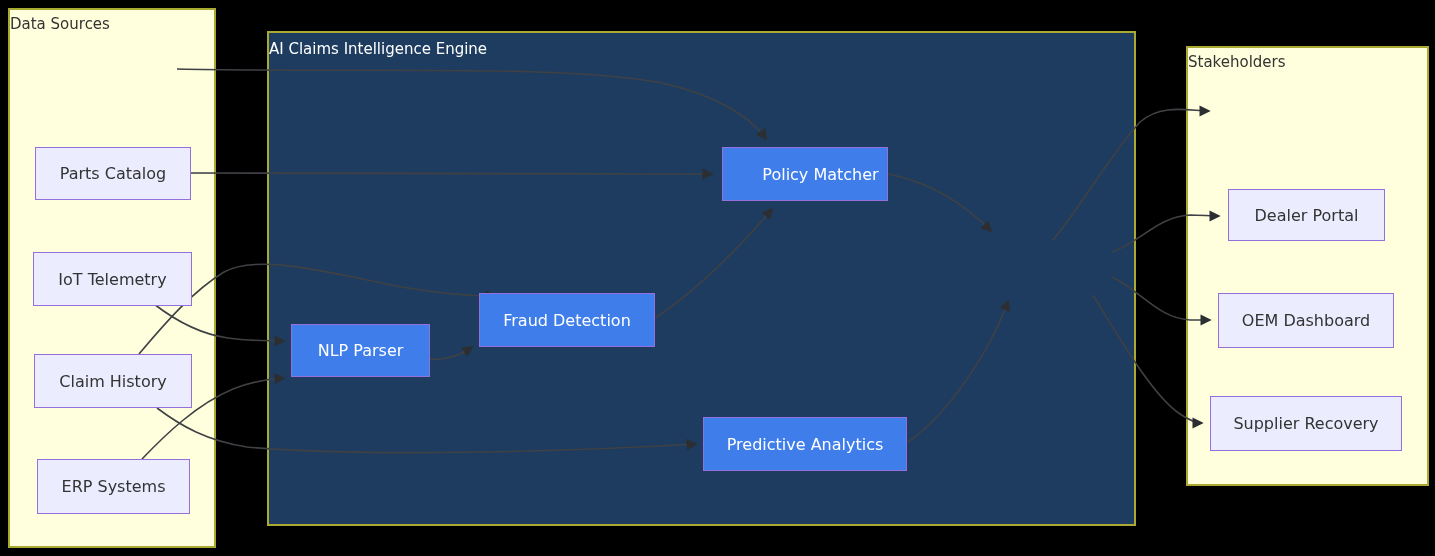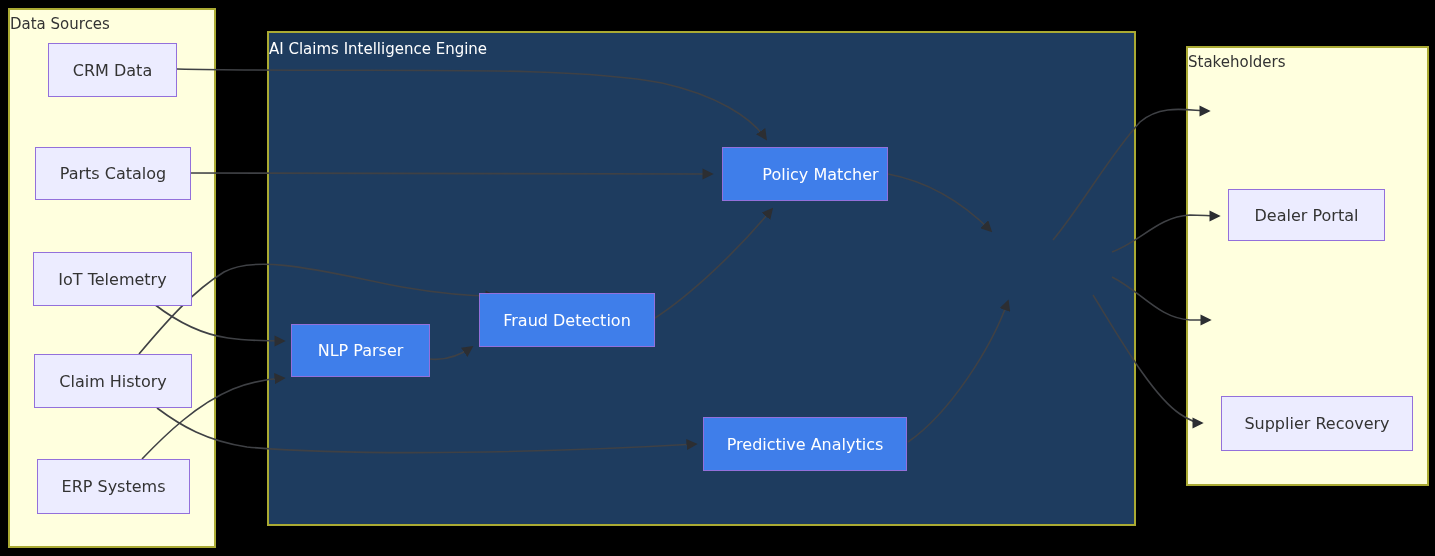--- a/index.html
+++ b/index.html
@@ -52,27 +52,27 @@
     <path class="edge" marker-end="url(#arrowhead)" d="M 429 359 C 446 361 459 356 472 347"></path>
     <path class="edge" marker-end="url(#arrowhead)" d="M 655 318 C 692 294 738 250 772 209"></path>
     <path class="edge" marker-end="url(#arrowhead)" d="M 888 174 C 931 182 966 206 991 231"></path>
     <path class="edge" marker-end="url(#arrowhead)" d="M 908 442 C 950 413 992 347 1008 301"></path>
     <path class="edge" marker-end="url(#arrowhead)" d="M 1053 240 C 1082 205 1110 155 1140 122 C 1162 103 1190 111 1209 111"></path>
     <path class="edge" marker-end="url(#arrowhead)" d="M 1112 252 C 1142 241 1157 217 1190 215 C 1201 215 1210 216 1219 216"></path>
     <path class="edge" marker-end="url(#arrowhead)" d="M 1112 277 C 1142 292 1158 318 1190 320 C 1198 320 1204 320 1210 320"></path>
     <path class="edge" marker-end="url(#arrowhead)" d="M 1093 295 C 1122 342 1153 396 1180 414 C 1192 422 1197 423 1202 423"></path>
   </svg>
 
-  <div class="node src" style="left:48px;top:43px;width:129px;height:54px;">CRM Data</div>
   <div class="node src" style="left:35px;top:147px;width:156px;height:53px;">Parts Catalog</div>
   <div class="node src" style="left:33px;top:252px;width:159px;height:54px;">IoT Telemetry</div>
   <div class="node src" style="left:34px;top:354px;width:158px;height:54px;">Claim History</div>
   <div class="node src" style="left:37px;top:459px;width:153px;height:55px;">ERP Systems</div>
 
   <div class="node eng" style="left:291px;top:324px;width:139px;height:53px;">NLP Parser</div>
   <div class="node eng" style="left:479px;top:293px;width:176px;height:54px;">Fraud Detection</div>
   <div class="node eng" style="left:722px;top:147px;width:166px;height:54px;padding-left:31px;">Policy Matcher</div>
   <div class="node eng" style="left:703px;top:417px;width:204px;height:54px;">Predictive Analytics</div>
 
   <div class="node src" style="left:1228px;top:189px;width:157px;height:52px;">Dealer Portal</div>
-  <div class="node src" style="left:1210px;top:396px;width:192px;height:55px;margin-left:11px;">Supplier Recovery</div>
+  <div class="node src" style="left:1218px;top:293px;width:176px;height:55px;">OEM Dashboard</div>
+  <div class="node src" style="left:1210px;top:396px;width:192px;height:55px;">Supplier Recovery</div>
 
 </div>
 
 </body></html>

